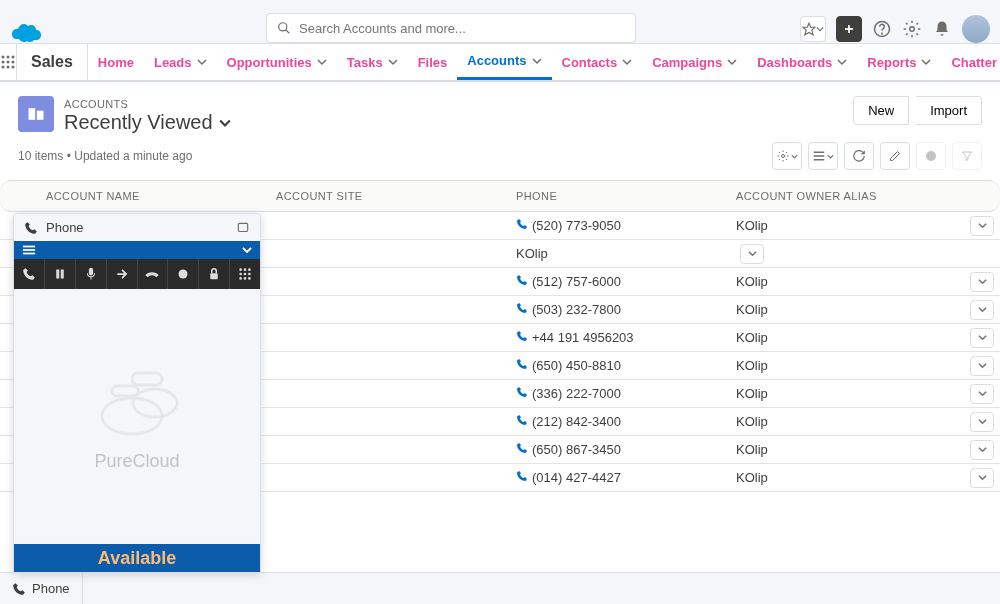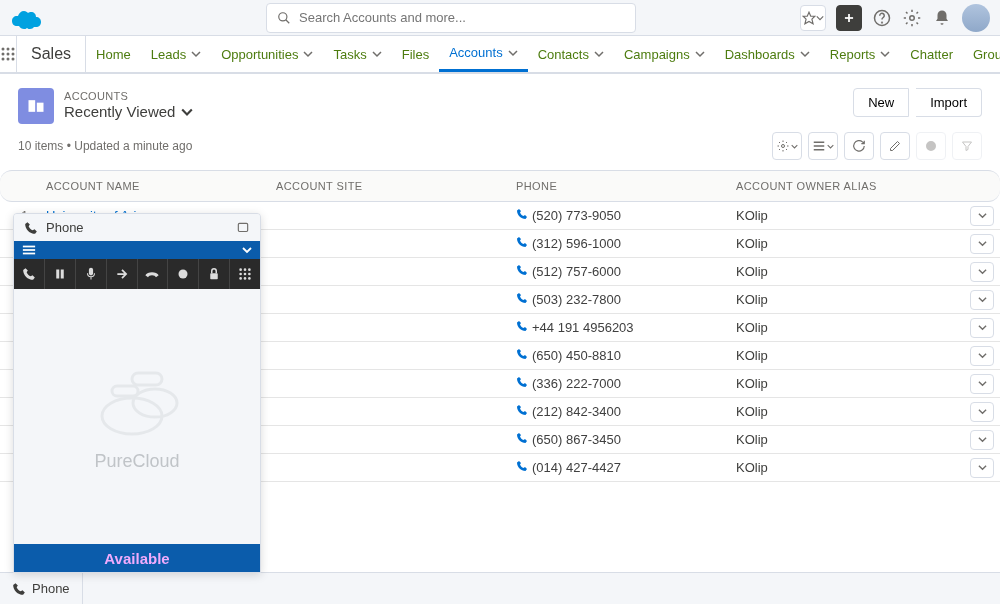--- a/index.html
+++ b/index.html
@@ -1,43 +1,43 @@
 <!DOCTYPE html>
 <html><head>
 <meta charset="utf-8">
 <style>
   * { box-sizing: border-box; margin: 0; padding: 0; }
   body { font-family: -apple-system, "Salesforce Sans", Arial, sans-serif; font-size: 13px; color: #3e3e3c; background: #fff; width: 1000px; height: 604px; overflow: hidden; position: relative; }
 
   
-  .topbar { display: flex; align-items: center; height: 36px; padding: 0 10px; border-bottom: 1px solid #d8dde6; background: #f4f6f9; }
+  .topbar { display: flex; align-items: flex-end; height: 44px; padding: 0 10px; border-bottom: 1px solid #d8dde6; background: #f4f6f9; }
   .logo { width: 36px; height: 24px; }
   .search-wrap { margin-left: 220px; display: flex; align-items: center; background: #fff; border: 1px solid #d8dde6; border-radius: 4px; width: 370px; height: 30px; padding: 0 10px; color: #706e6b; }
   .search-wrap svg { margin-right: 8px; }
   .search-input { border: none; outline: none; flex: 1; font-size: 13px; color: #706e6b; background: transparent; }
   .topbar-right { margin-left: auto; display: flex; align-items: center; gap: 10px; }
   .topicon { width: 26px; height: 26px; display: inline-flex; align-items: center; justify-content: center; color: #706e6b; border: 1px solid #d8dde6; border-radius: 4px; background: #fff; cursor: pointer; }
   .topicon.noborder { border: none; background: transparent; width: 20px; }
   .avatar { width: 28px; height: 28px; border-radius: 50%; background: linear-gradient(#b0c4de,#8fa8c9); }
 
   
-  .navbar { display: flex; align-items: center; height: 38px; border-bottom: 2px solid #d8dde6; }
+  .navbar { display: flex; align-items: center; height: 38px; border-bottom: 2px solid #d8dde6; font-weight: bold; }
   .applaunch { width: 40px; display:flex; align-items:center; justify-content:center; border-right:1px solid #d8dde6; height:100%; }
   .applaunch svg { color:#706e6b; }
   .appname { font-size: 16px; color: #3e3e3c; padding: 0 14px; height:100%; display:flex; align-items:center; border-right:1px solid #d8dde6; }
   .navitems { display:flex; height:100%; align-items:stretch; }
-  .navitem { display:flex; align-items:center; padding: 0 10px; height:100%; font-size:13px; color:#4d7c0f; cursor:pointer; position:relative; gap:5px; }
+  .navitem { display:flex; align-items:center; padding: 0 10px; height:100%; font-size:13px; color:#ec4899; cursor:pointer; position:relative; gap:5px; }
   .navitem.active { color:#0070d2; border-bottom:3px solid #0070d2; background:#fff; margin-bottom:-2px; }
   .navitem svg { color:#706e6b; }
 
   
   .list-header { display:flex; padding: 14px 18px 8px; align-items:flex-start; }
   .obj-icon { width:36px; height:36px; background:#7f8de1; border-radius:4px; display:inline-flex; align-items:center; justify-content:center; color:#fff; margin-right:10px; }
   .list-title small { font-size:11px; color:#706e6b; letter-spacing:.3px; }
-  .list-title h1 { font-size:15px; font-weight:400; display:flex; align-items:center; gap:6px; }
+  .list-title h1 { font-size:20px; font-weight:400; display:flex; align-items:center; gap:6px; }
   .list-actions { margin-left:auto; display:flex; gap:7px; }
   .btn { border:1px solid #d8dde6; background:#fff; padding:6px 14px; font-size:13px; cursor:pointer; }
   .btn:first-child { border-radius:4px 0 0 4px; }
   .btn:last-child { border-radius:0 4px 4px 0; border-left:none; }
 
   .meta-row { display:flex; align-items:center; padding: 0 18px 10px; font-size:12px; color:#706e6b; }
   .toolset { margin-left:auto; display:flex; gap:6px; }
   .tool { border:1px solid #d8dde6; background:#fff; width:30px; height:28px; border-radius:4px; display:inline-flex; align-items:center; justify-content:center; color:#706e6b; cursor:pointer; }
   .tool.disabled { opacity:.4; cursor:default; }
 
@@ -56,21 +56,21 @@
   
   .phone-panel { position:absolute; left:13px; top:213px; width:248px; background:#f4f6f9; border:1px solid #d8dde6; border-radius:4px 4px 0 0; box-shadow:0 2px 10px rgba(0,0,0,.15); z-index:50; overflow:hidden; height: 360px; display:flex; flex-direction:column; }
   .pp-head { display:flex; align-items:center; padding:6px 10px; background:#f4f6f9; gap:8px; font-size:13px; }
   .pp-bluebar { height:18px; background:#0b5cab; display:flex; align-items:center; justify-content:space-between; padding:0 8px; color:#fff; }
   .pp-controls { background:#2a2a2a; display:flex; }
   .pp-ctrl { flex:1; height:30px; display:inline-flex; align-items:center; justify-content:center; color:#ddd; border-right:1px solid #444; cursor:pointer; }
   .pp-ctrl:last-child { border-right:none; }
   .pp-body { flex:1; background:#f4f6f9; display:flex; flex-direction:column; align-items:center; justify-content:center; color:#c8ccd0;text-align:center; }
   .pp-body svg { opacity:.4; }
   .pp-brand { font-size:18px; color:#c0c4c8; margin-top:10px; }
-  .pp-status { height:28px; background:#0b5cab; color:#f0abfc; display:flex; align-items:center; justify-content:center; font-size:15px; font-weight:600; }
+  .pp-status { height:28px; background:#0b5cab; color:#fdba74; display:flex; align-items:center; justify-content:center; font-size:18px; font-weight:600; }
 
   
   .utilitybar { position:absolute; left:0; right:0; bottom:0; height:32px; background:#f4f6f9; border-top:1px solid #d8dde6; display:flex; align-items:center; z-index:40; }
   .util-item { display:flex; align-items:center; gap:6px; padding:0 12px; height:100%; border-right:1px solid #d8dde6; font-size:13px; cursor:pointer; color:#3e3e3c; }
 
   svg { display:block; }
 </style>
 </head>
 <body>
 
@@ -298,26 +298,20 @@
         <svg width="9" height="9" viewBox="0 0 10 10">
               <path d="M1 3l4 4 4-4" fill="none" stroke="#706e6b" stroke-width="1.5"></path>
             </svg>
       </div>
     </div>
       </div>
       <div class="trow">
     <div class="td rownum">2</div>
     <div class="td link">Grand Hotels &amp; Resorts Ltd</div>
     <div class="td"></div>
-    <div class="td phonecell">
-      <svg width="12" height="12" viewBox="0 0 24 24" fill="#0070d2">
-            <path d="M6 2l4 4-2 3c1 3 4 6 7 7l3-2 4 4-3 4c-9 0-17-8-17-17z"></path>
-          </svg>
-      <span>(312) 596-1000</span>
-    </div>
     <div class="td">KOlip</div>
     <div class="td">
       <div class="rowmenu">
         <svg width="9" height="9" viewBox="0 0 10 10">
               <path d="M1 3l4 4 4-4" fill="none" stroke="#706e6b" stroke-width="1.5"></path>
             </svg>
       </div>
     </div>
       </div>
       <div class="trow">

